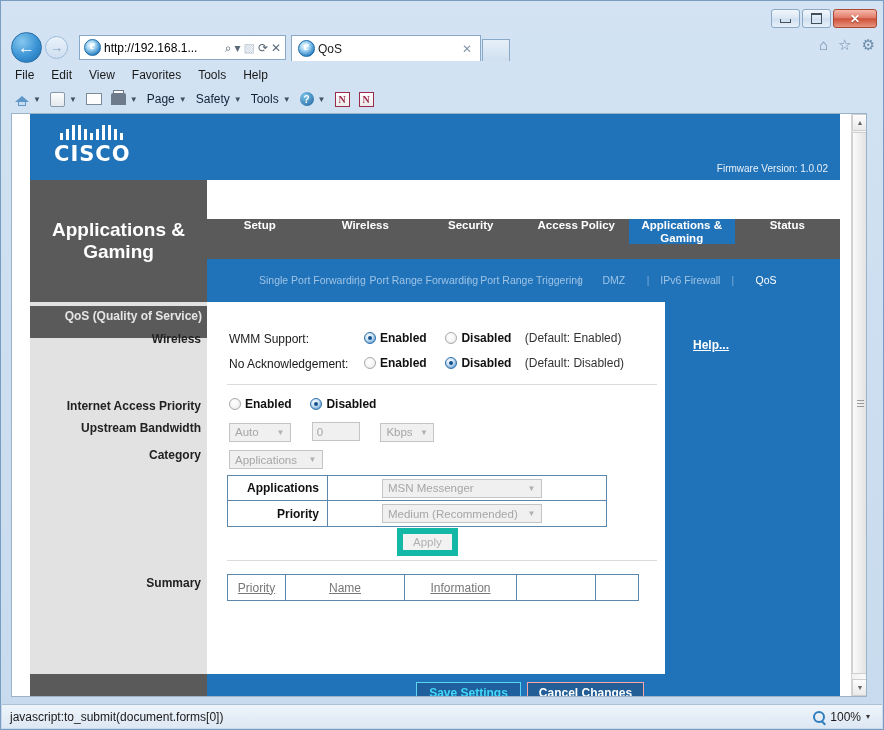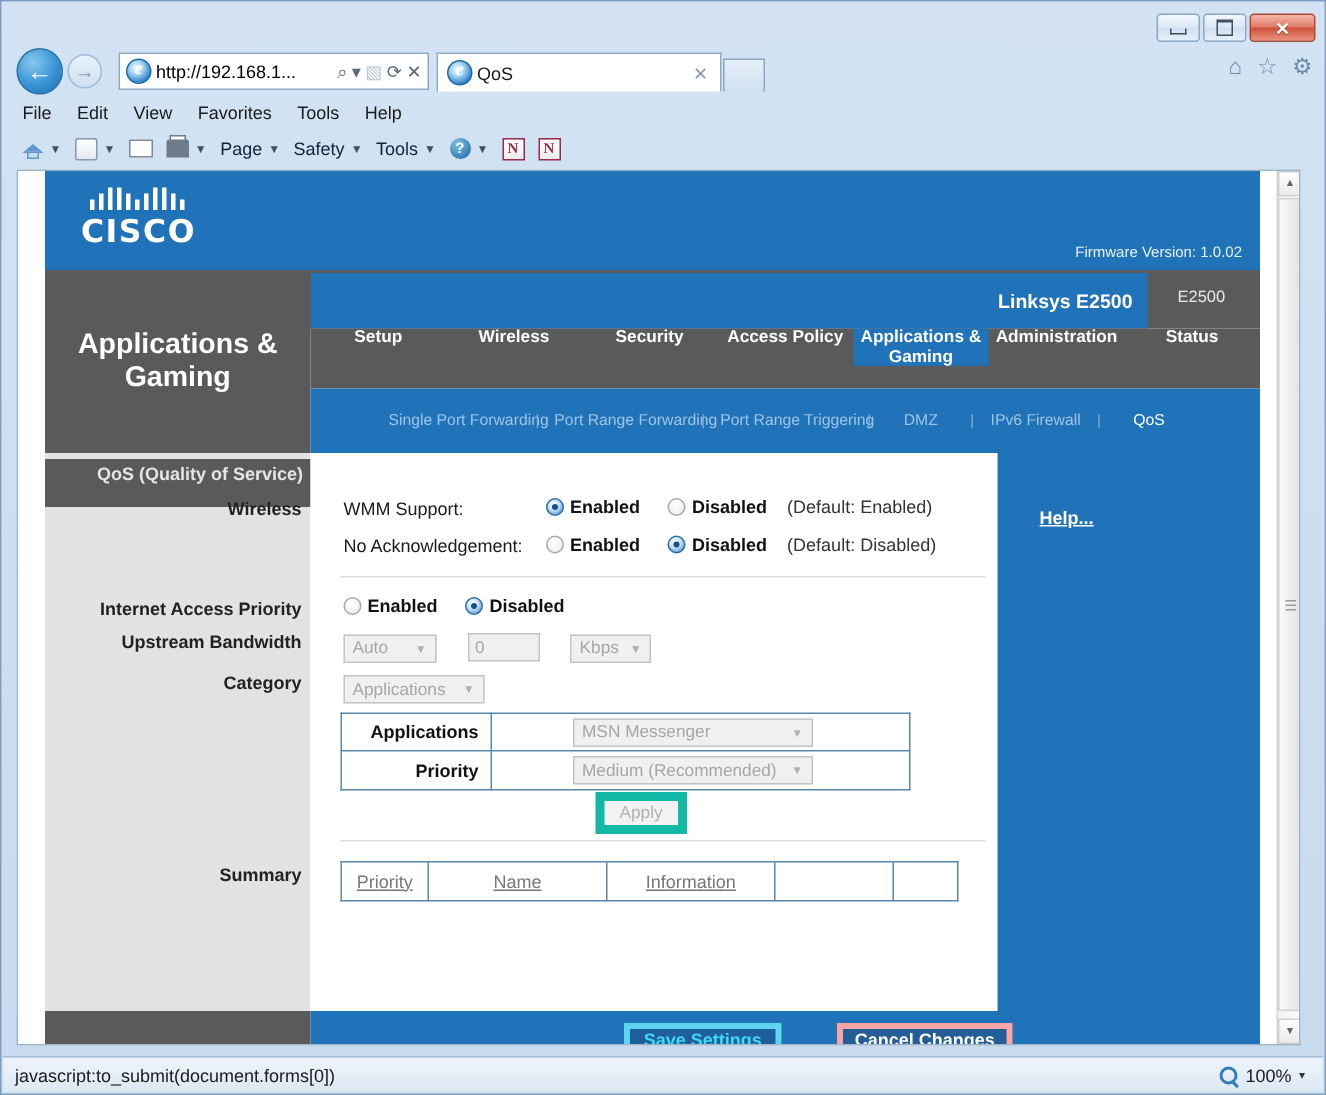--- a/index.html
+++ b/index.html
@@ -350,27 +350,27 @@
   .foot-left {
     position: absolute; left: 18px; top: 560px; width: 177px; height: 38px;
     background: #5a5a5a;
   }
   .foot-right {
     position: absolute; left: 195px; top: 560px; width: 633px; height: 38px;
     background: #2072b9;
   }
   .btn-save, .btn-cancel {
     position: absolute; top: 568px; height: 21px;
-    background: #235f96; border: 4px solid #fca5a5;
+    background: #235f96; border: 1px solid #fca5a5;
     color: #ffffff; font-size: 12px; font-weight: bold;
     display: flex; align-items: center; justify-content: center;
     box-sizing: border-box;
   }
   .btn-save { left: 404px; width: 105px; color: #3fd8f6; background: #1f5f9e; border-color: #5fd4f0;}
-  .btn-cancel { left: 546px; width: 117px; }
+  .btn-cancel { left: 515px; width: 117px; }
 
   
   .vscroll {
     position: absolute; right: 0px; top: 0px; width: 17px; height: 582px;
     background: linear-gradient(to right,#f1f1f1,#fbfbfb);
     border-left: 1px solid #d4d4d4;
     box-sizing: border-box;
   }
   .vs-btn {
     position: absolute; left: 0; width: 16px; height: 17px;
@@ -528,36 +528,29 @@
               <i style="height:15px"></i>
               <i style="height:15px"></i>
             <i style="height:11px"></i>
               <i style="height:7px"></i>
           </div>
           <div class="cisco-word">CISCO</div>
         </div>
         <div class="firmware">Firmware Version: 1.0.02</div>
       </div>
 
-      <div class="model-bar">
-        <div class="model-blue">
-          <div class="model-name">Linksys E2500</div>
-        </div>
-        <div class="model-code">E2500</div>
-      </div>
 
       <div class="left-title">Applications &amp; Gaming</div>
 
       <div class="tabs-row">
         <div class="nav-tab">Setup</div>
         <div class="nav-tab">Wireless</div>
         <div class="nav-tab">Security</div>
         <div class="nav-tab">Access Policy</div>
         <div class="nav-tab active">Applications &amp; Gaming</div>
-        <div class="nav-tab">Administration</div>
         <div class="nav-tab">Status</div>
       </div>
 
       <div class="subtabs-row">
         <div class="subtab" style="width:88px">Single Port Forwarding</div>
         <div class="subsep">|</div>
         <div class="subtab" style="width:88px">Port Range Forwarding</div>
         <div class="subsep">|</div>
         <div class="subtab" style="width:88px">Port Range Triggering</div>
         <div class="subsep">|</div>

